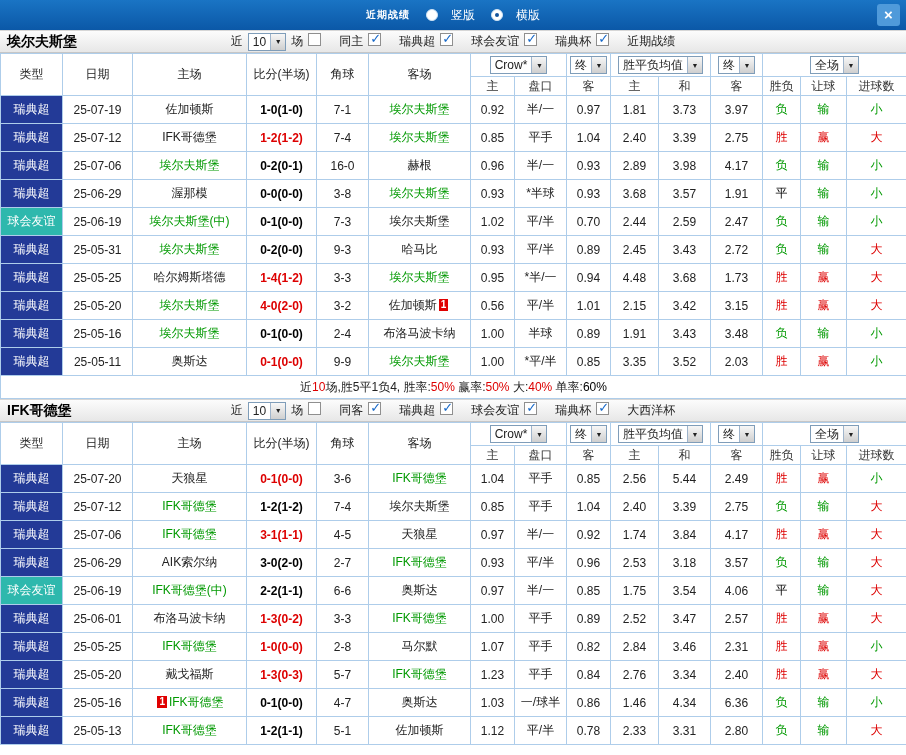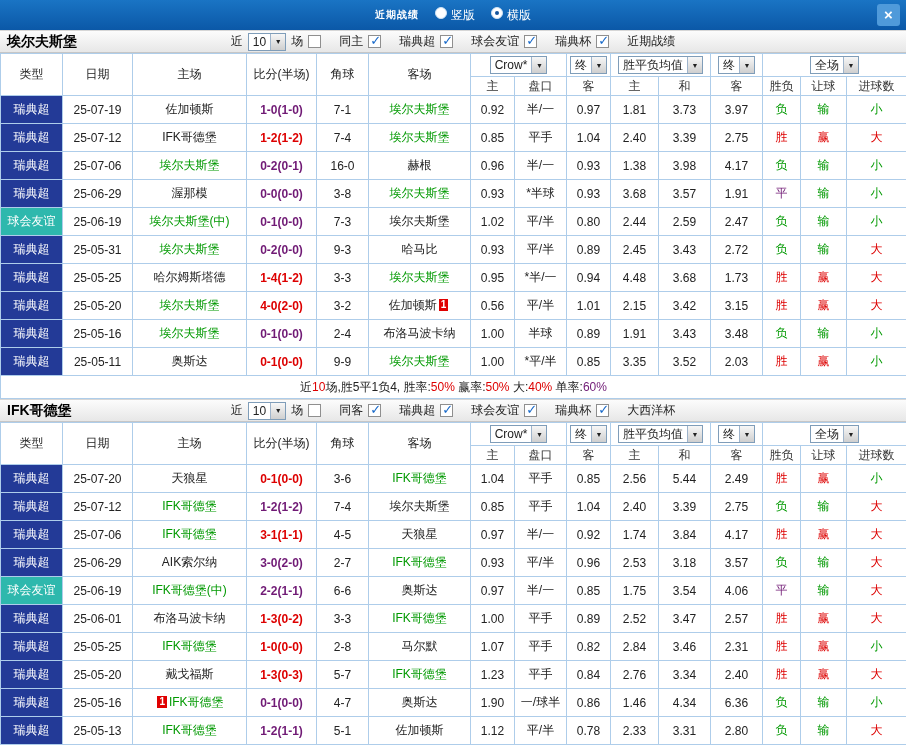--- a/index.html
+++ b/index.html
@@ -1,45 +1,45 @@
 <!DOCTYPE html>
 <html><head>
 <meta charset="utf-8">
 <style>
   *{margin:0;padding:0;box-sizing:border-box}
   html,body{width:906px;background:#fff}
   body{height:755px;overflow:hidden;font-family:"Liberation Sans","DejaVu Sans",sans-serif;font-size:12px;color:#222}
   
   .titlebar{height:30px;background:linear-gradient(#1a74c4,#0b58a7);display:flex;align-items:center;justify-content:center;gap:16px;position:relative}
   .titlebar .title{color:#fff;font-weight:bold;font-size:10px;letter-spacing:1px}
-  .radio{display:inline-flex;gap:4px;color:#fff;cursor:pointer}
+  .radio{display:inline-flex;align-items:center;gap:13px;color:#fff;cursor:pointer}
   .rdot{width:12px;height:12px;border-radius:50%;background:#fff;display:inline-block;position:relative;border:1px solid #cfe3f5}
   .rdot.on::after{content:"";position:absolute;left:3px;top:3px;right:3px;bottom:3px;border-radius:50%;background:#14549c}
   .close-btn{position:absolute;right:6px;top:4px;width:23px;height:22px;background:#4f9ada;border-radius:3px;color:#fff;font-weight:bold;font-size:15px;line-height:22px;text-align:center;cursor:pointer}
   
   .section-bar{height:23px;background:linear-gradient(#fcfcfc,#e7e7e7);border-top:1px solid #d6d6d6;border-bottom:1px solid #c6c6c6;display:flex;align-items:center;position:relative}
   .team-name{position:absolute;left:7px;font-weight:bold;font-size:14px;color:#000}
   .filters{margin:0 auto;display:flex;align-items:center;gap:5px}
-  .chk{display:inline-flex;align-items:center;gap:18px;cursor:pointer}
+  .chk{display:inline-flex;gap:18px;cursor:pointer}
   .box{width:13px;height:13px;border:1px solid #8f8f8f;background:#fff;display:inline-block;position:relative}
   .box.checked::after{content:"\2713";position:absolute;left:1px;top:-3px;font-size:13px;font-weight:bold;color:#1668c9}
   
   .sel{display:inline-flex;align-items:center;background:#fff;border:1px solid #7f9db9;height:18px;padding-left:4px;cursor:pointer;white-space:nowrap}
   .sel .arr{width:15px;height:16px;margin-left:4px;background:linear-gradient(#f7f7f7,#cfcfcf);border-left:1px solid #9fb4cb;display:inline-flex;align-items:center;justify-content:center;font-size:7px;color:#222}
   
   table.grid{width:906px;border-collapse:collapse;table-layout:fixed}
   .grid th,.grid td{border:1px solid #aecdea;text-align:center;font-weight:normal;font-size:12px;overflow:hidden;white-space:nowrap;background:#fff}
   .grid thead tr.group th{height:23px}
   .grid thead tr.subh th{height:19px;color:#333}
   .grid tbody td{height:28px}
   .grid tfoot td{height:23px}
   td.type-cell{color:#fff}
   .lg-a{background:#233a97 !important;color:#fff}
   .lg-b{background:#2eb8ad !important;color:#fff}
-  .c-red{color:#dd0000}.c-green{color:#009900}.c-blue{color:#701a75}.c-black{color:#222}
+  .c-red{color:#dd0000}.c-green{color:#009900}.c-blue{color:#000000}.c-black{color:#222}
   td.score{font-weight:bold}
   .badge{display:inline-block;background:#e00000;color:#fff;font-size:10px;font-weight:bold;line-height:12px;padding:0 2px;margin:0 2px;vertical-align:1px}
 </style>
 </head>
 <body>
 
 <div class="titlebar">
   <span class="title">近期战绩</span>
   <span class="radio">
     <span class="rdot"></span>
@@ -191,21 +191,21 @@
       <tr>
         <td class="type-cell lg-a">瑞典超</td>
         <td>25-07-06</td>
         <td class="c-green"><span>埃尔夫斯堡</span></td>
         <td class="score c-blue">0-2(0-1)</td>
         <td>16-0</td>
         <td><span>赫根</span></td>
         <td>0.96</td>
         <td>半/一</td>
         <td>0.93</td>
-        <td>1.38</td>
+        <td>2.89</td>
         <td>3.98</td>
         <td>4.17</td>
         <td class="c-green">负</td>
         <td class="c-green">输</td>
         <td class="c-green">小</td>
       </tr>
       <tr>
         <td class="type-cell lg-a">瑞典超</td>
         <td>25-06-29</td>
         <td><span>渥那模</span></td>
@@ -224,21 +224,21 @@
       </tr>
       <tr>
         <td class="type-cell lg-b">球会友谊</td>
         <td>25-06-19</td>
         <td class="c-green"><span>埃尔夫斯堡(中)</span></td>
         <td class="score c-blue">0-1(0-0)</td>
         <td>7-3</td>
         <td><span>埃尔夫斯堡</span></td>
         <td>1.02</td>
         <td>平/半</td>
-        <td>0.80</td>
+        <td>0.70</td>
         <td>2.44</td>
         <td>2.59</td>
         <td>2.47</td>
         <td class="c-green">负</td>
         <td class="c-green">输</td>
         <td class="c-green">小</td>
       </tr>
       <tr>
         <td class="type-cell lg-a">瑞典超</td>
         <td>25-05-31</td>
@@ -570,21 +570,21 @@
         <td class="c-red">赢</td>
         <td class="c-red">大</td>
       </tr>
       <tr>
         <td class="type-cell lg-a">瑞典超</td>
         <td>25-05-16</td>
         <td class="c-green"><span class="badge">1</span><span>IFK哥德堡</span></td>
         <td class="score c-blue">0-1(0-0)</td>
         <td>4-7</td>
         <td><span>奥斯达</span></td>
-        <td>1.90</td>
+        <td>1.03</td>
         <td>一/球半</td>
         <td>0.86</td>
         <td>1.46</td>
         <td>4.34</td>
         <td>6.36</td>
         <td class="c-green">负</td>
         <td class="c-green">输</td>
         <td class="c-green">小</td>
       </tr>
       <tr>

